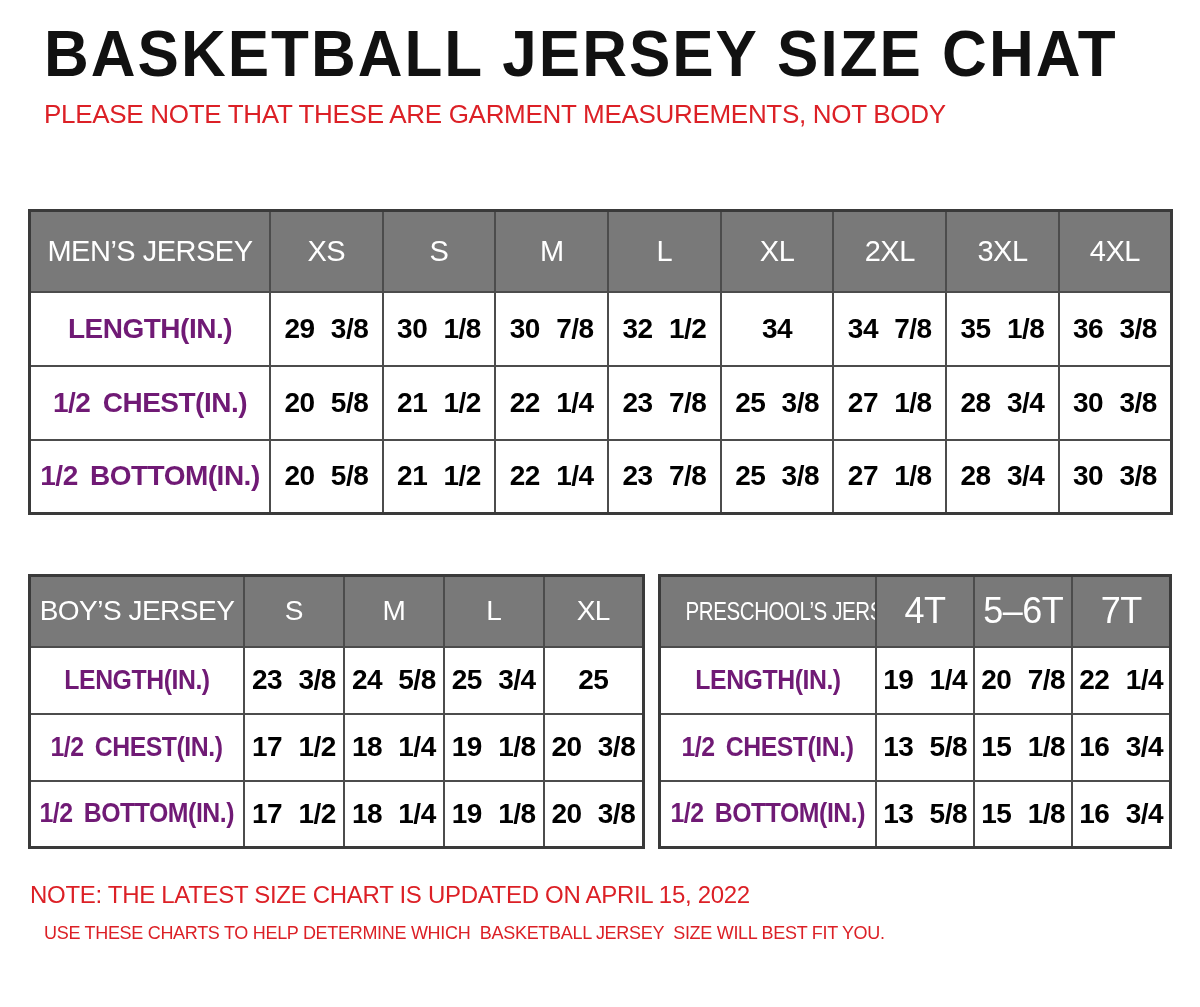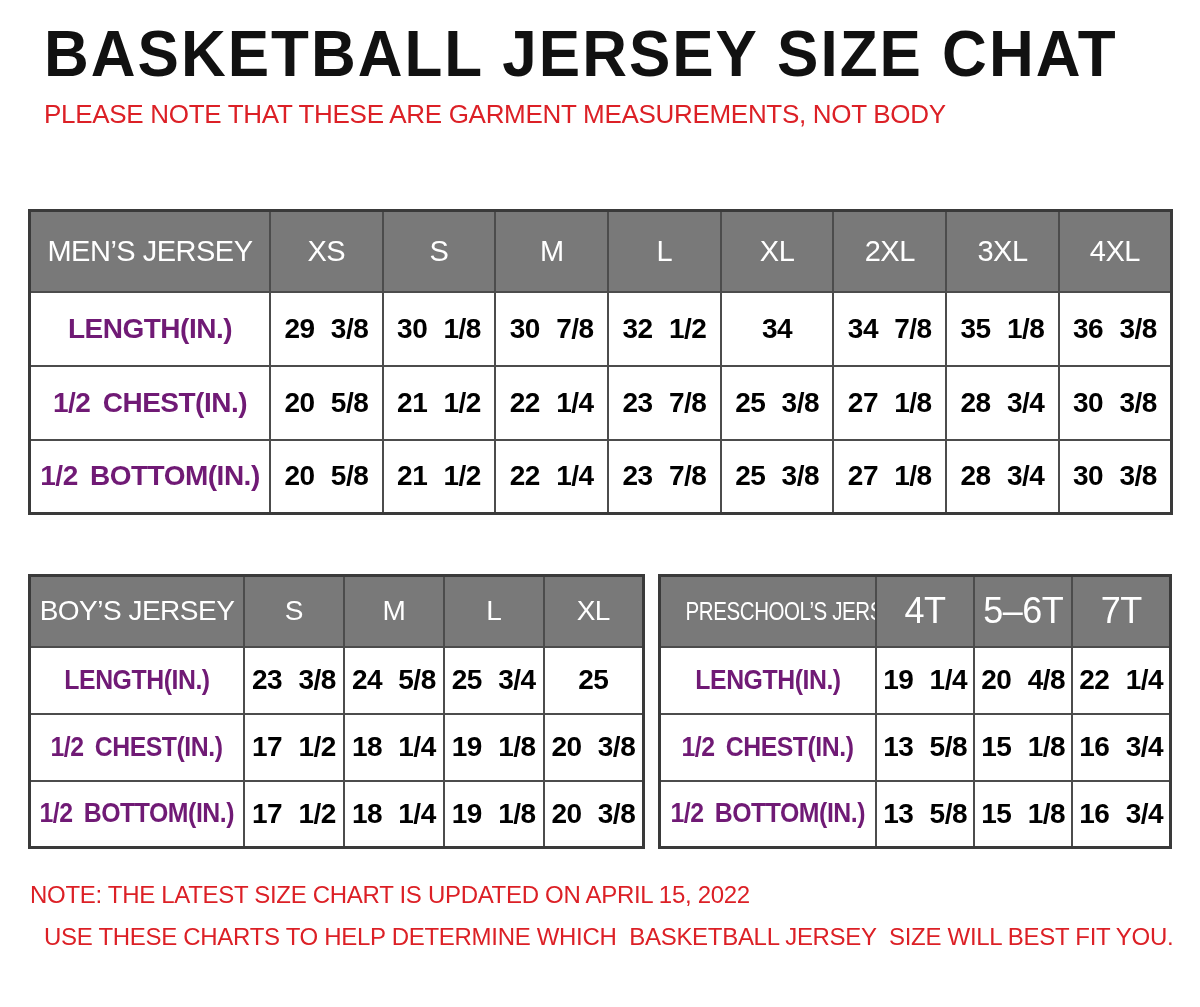--- a/index.html
+++ b/index.html
@@ -38,21 +38,21 @@
   }
   .bottom-note-1 {
     position: absolute;
     left: 30px; top: 882px;
     font-size: 24px;
     line-height: 1.1;
   }
   .bottom-note-2 {
     position: absolute;
     left: 44px; top: 924px;
-    font-size: 24px;
+    font-size: 18px;
     line-height: 1.1;
   }
 
   table.size-table {
     position: absolute;
     border-collapse: collapse;
     table-layout: fixed;
     border: 3px solid #3a3a3a;
     background: #ffffff;
   }
@@ -213,21 +213,21 @@
         <th><span class="cell-text">PRESCHOOL’S JERSEY</span></th>
         <th><span class="cell-text">4T</span></th>
         <th><span class="cell-text">5–6T</span></th>
         <th><span class="cell-text">7T</span></th>
       </tr>
     </thead>
     <tbody>
       <tr>
         <td><span class="cell-text">LENGTH(IN.)</span></td>
         <td><span class="cell-text">19 1/4</span></td>
-        <td><span class="cell-text">20 4/8</span></td>
+        <td><span class="cell-text">20 7/8</span></td>
         <td><span class="cell-text">22 1/4</span></td>
       </tr>
       <tr>
         <td><span class="cell-text">1/2 CHEST(IN.)</span></td>
         <td><span class="cell-text">13 5/8</span></td>
         <td><span class="cell-text">15 1/8</span></td>
         <td><span class="cell-text">16 3/4</span></td>
       </tr>
       <tr>
         <td><span class="cell-text">1/2 BOTTOM(IN.)</span></td>

